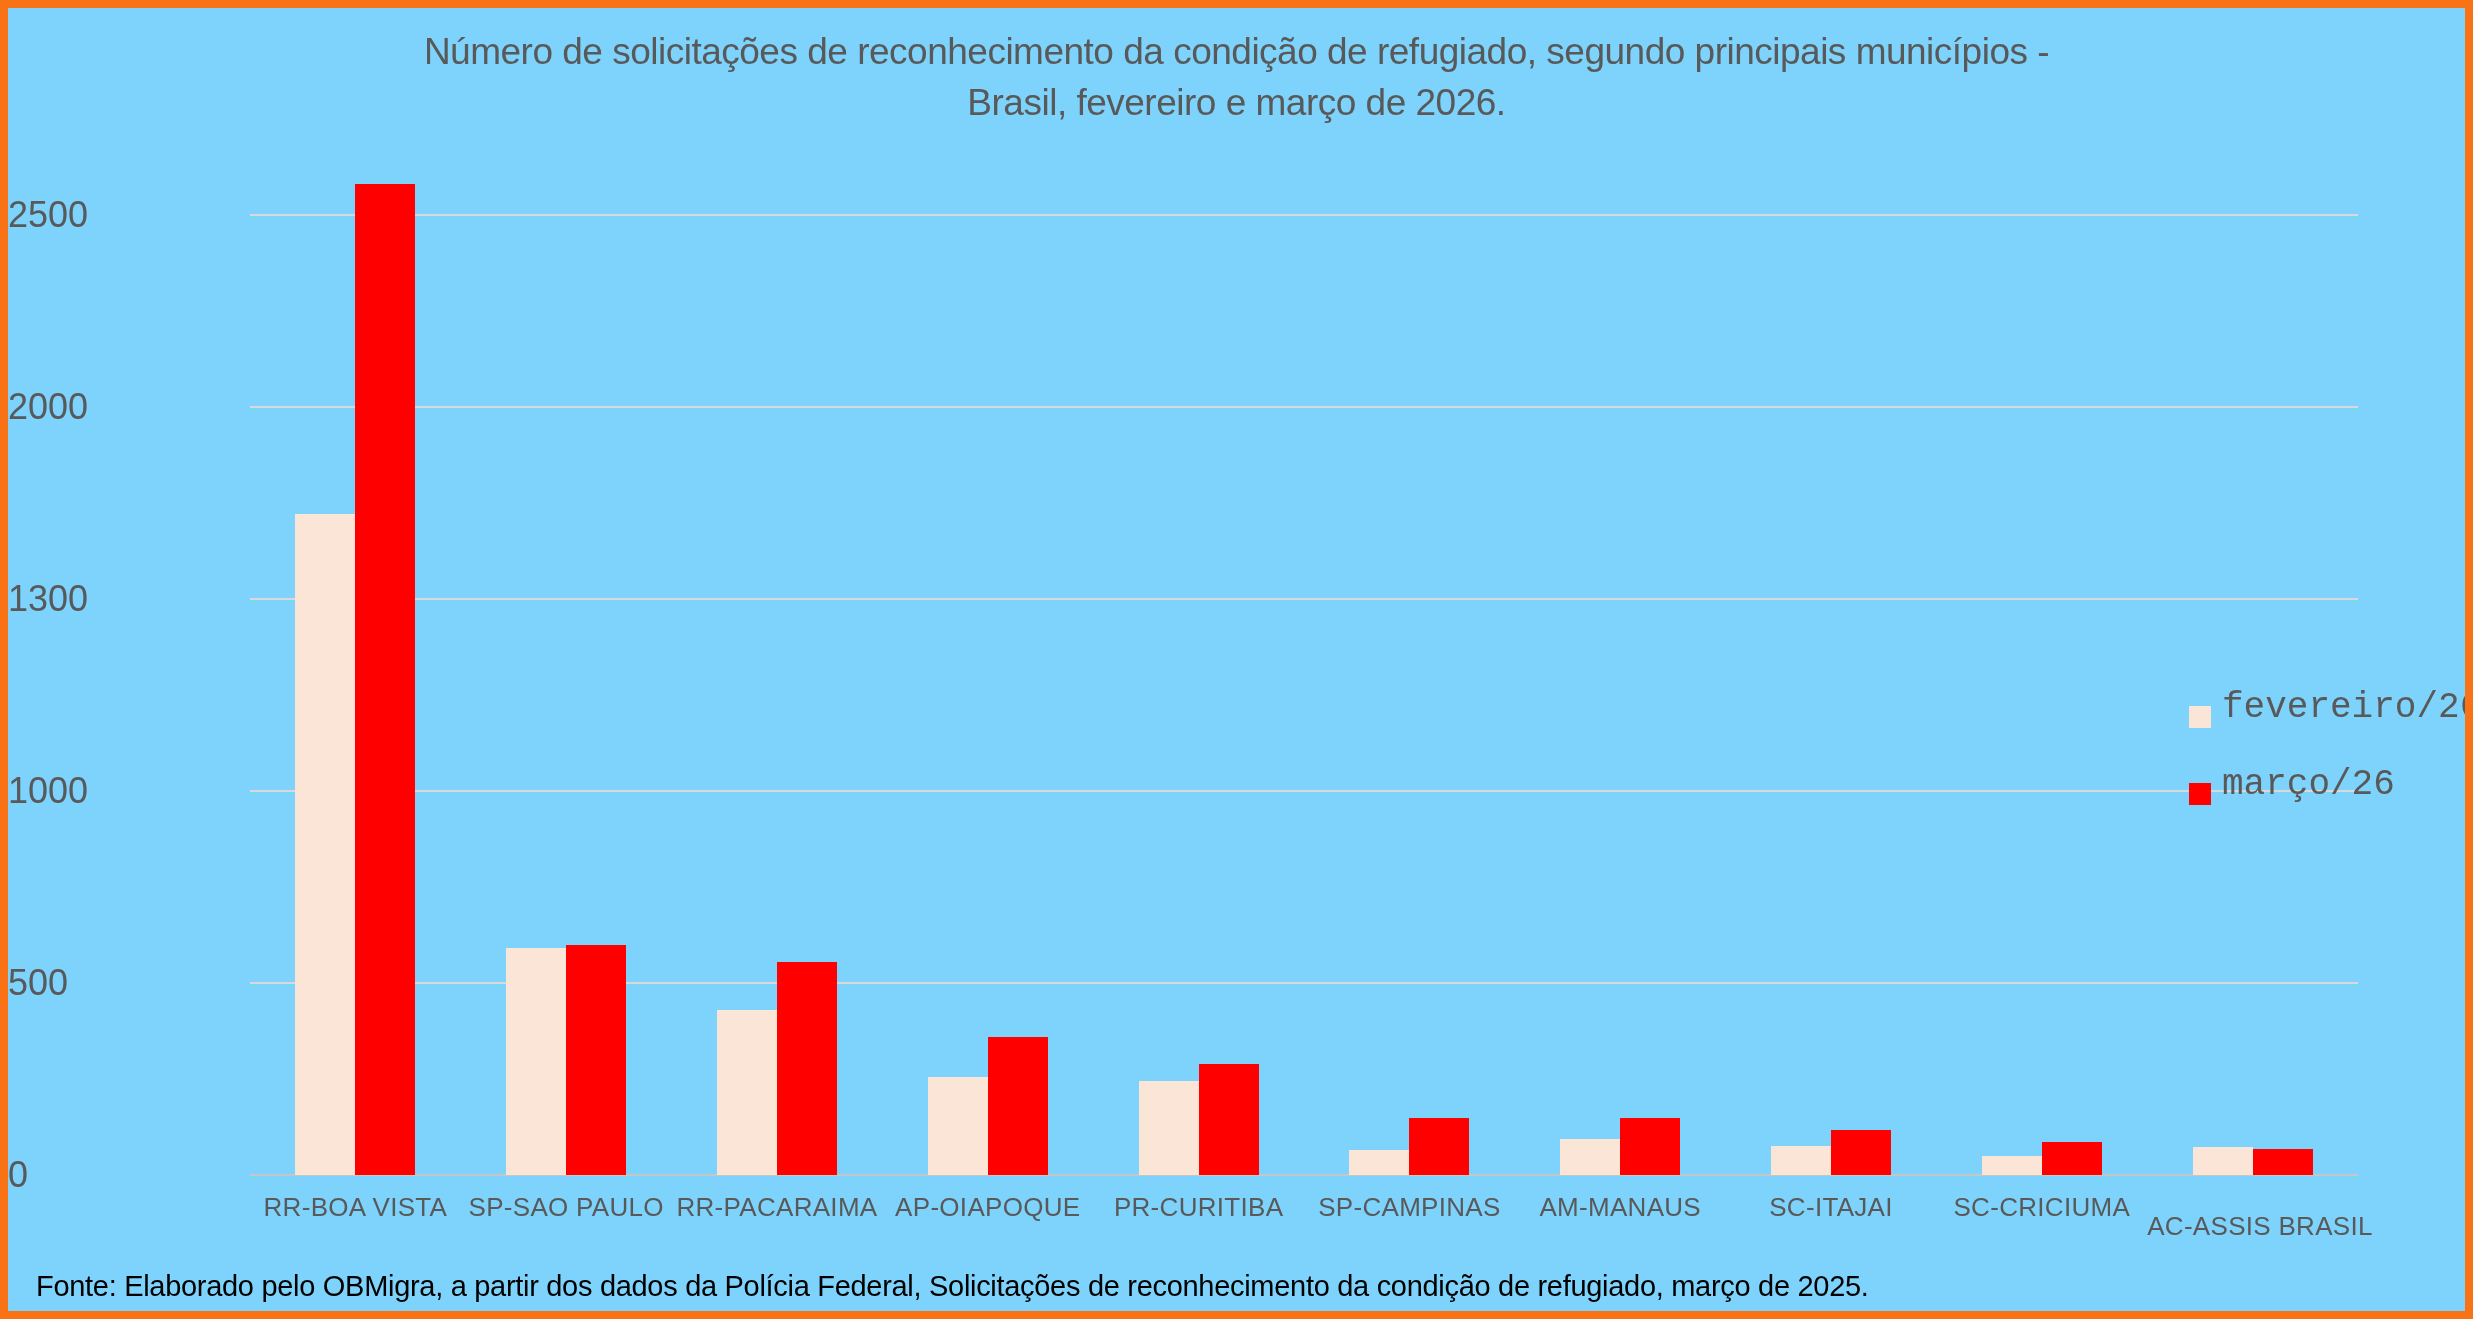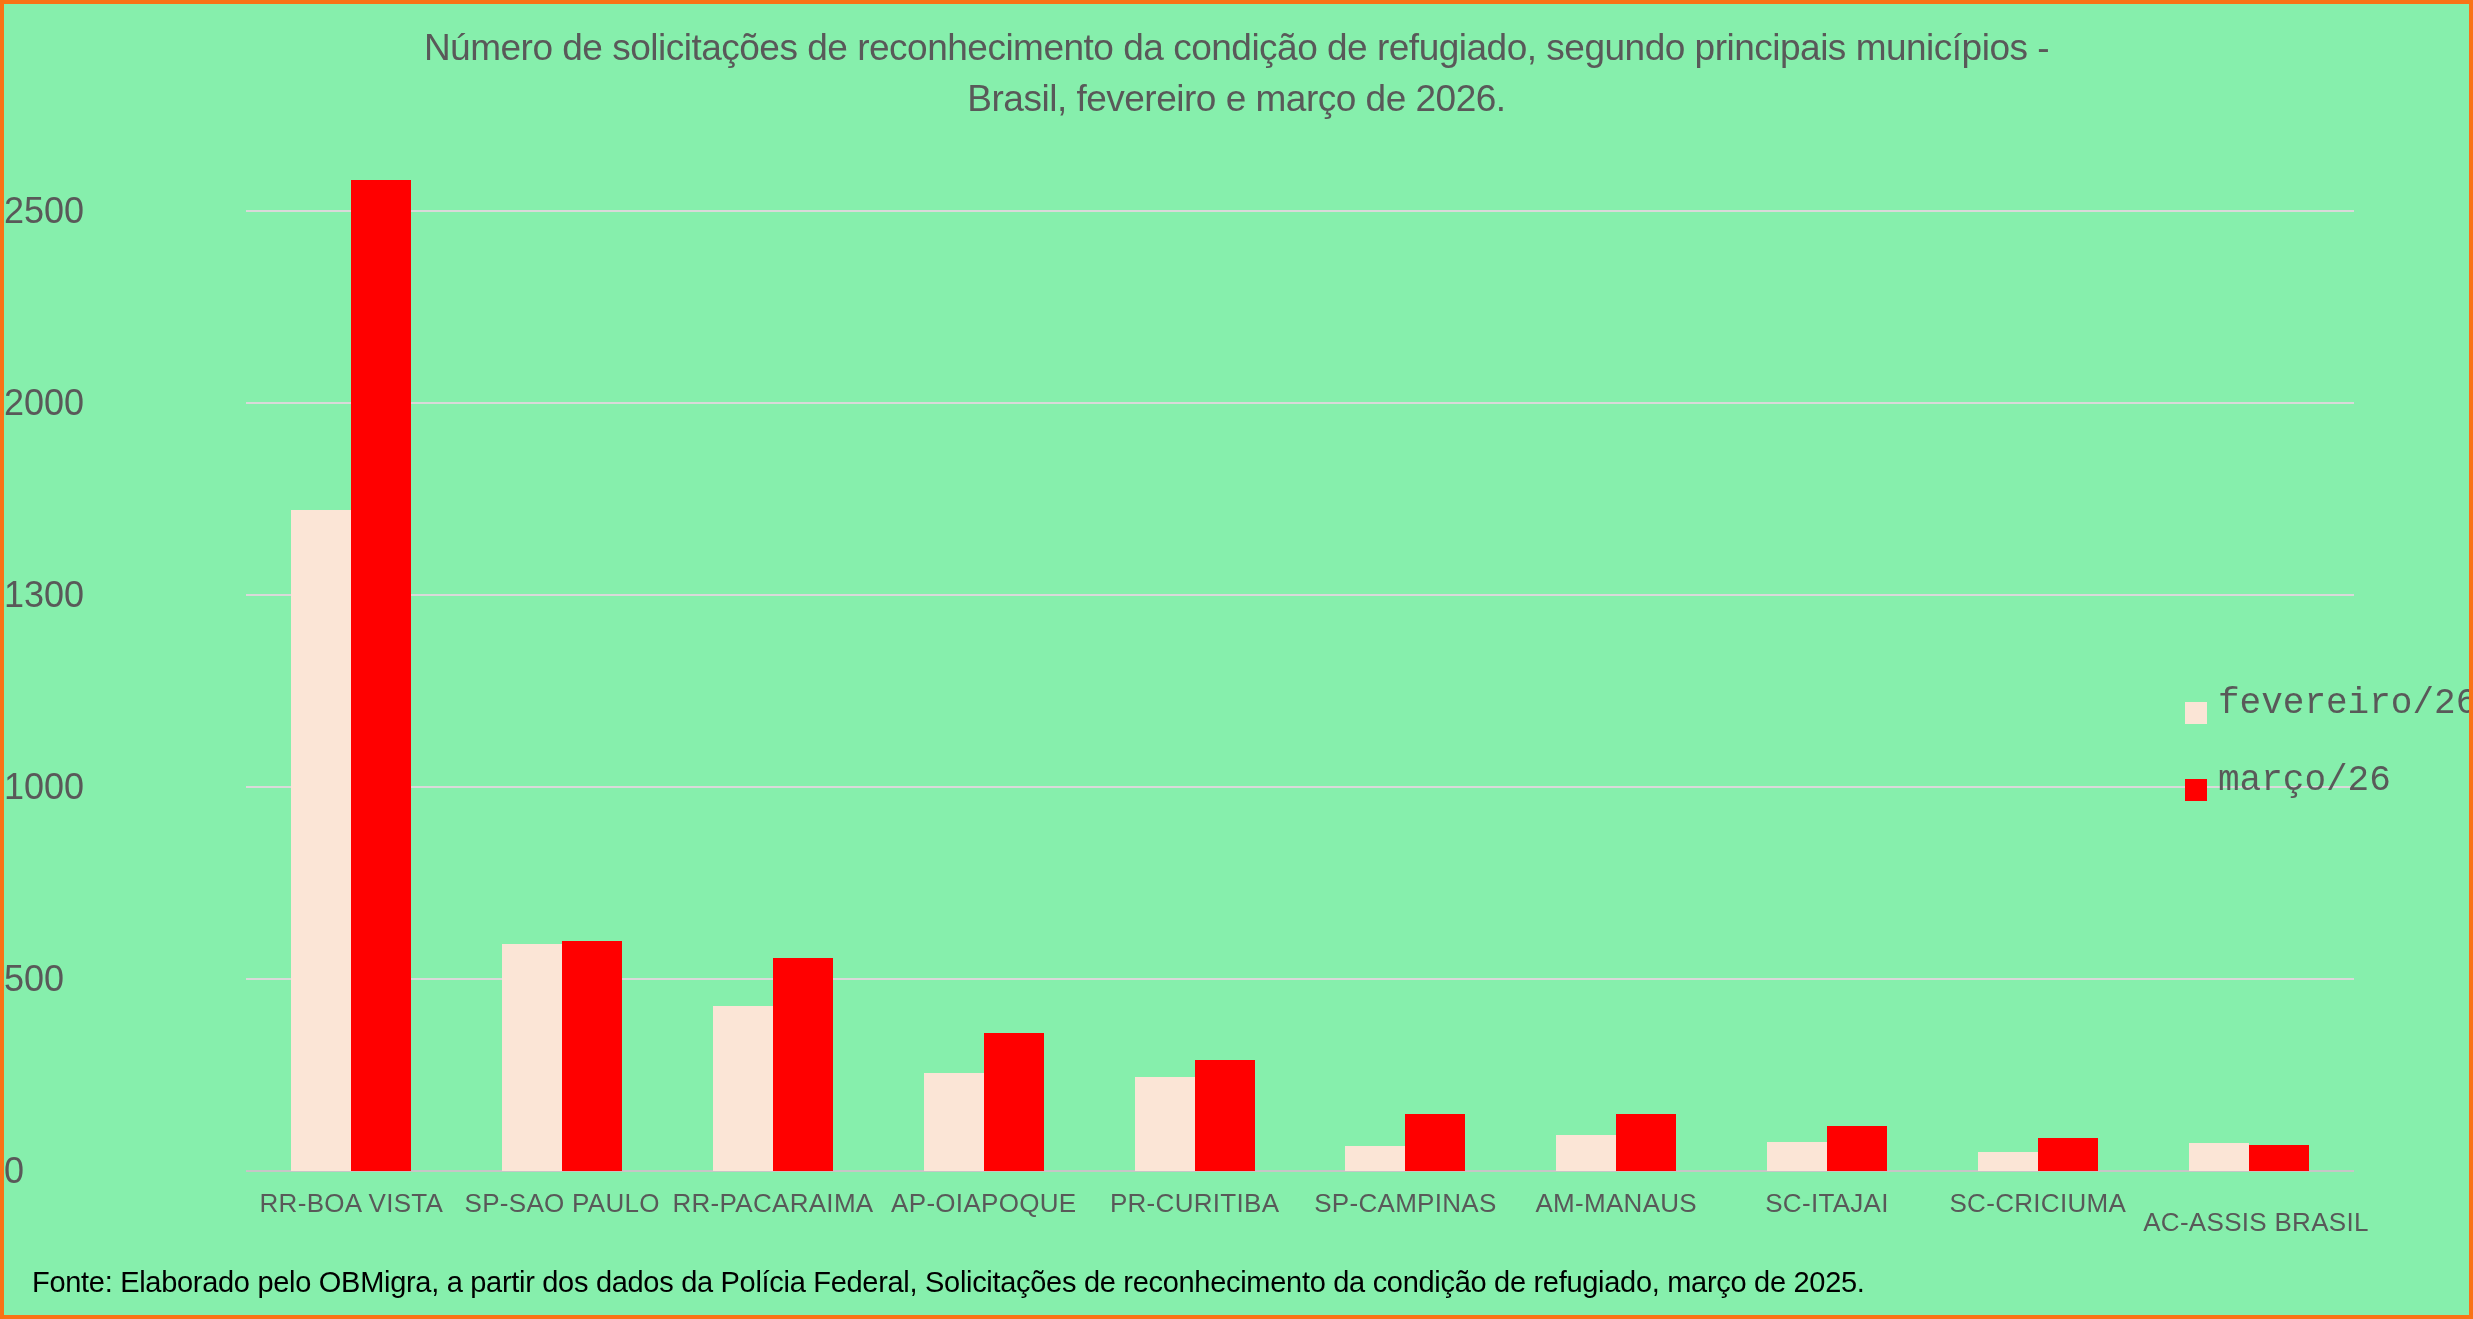--- a/index.html
+++ b/index.html
@@ -2,22 +2,22 @@
 <html><head>
 <meta charset="utf-8">
 <style>
   html, body { margin: 0; padding: 0; background: #ffffff; }
   * { box-sizing: border-box; }
 
   .frame {
     position: relative;
     width: 2473px;
     height: 1319px;
-    background: #86efac;
-    border: 4px solid #f97316;
+    background: #7dd3fc;
+    border: 8px solid #f97316;
     font-family: "Liberation Sans", sans-serif;
     overflow: hidden;
   }
 
   .chart-title {
     position: absolute;
     left: 0;
     right: 0;
     top: 18px;
     text-align: center;

